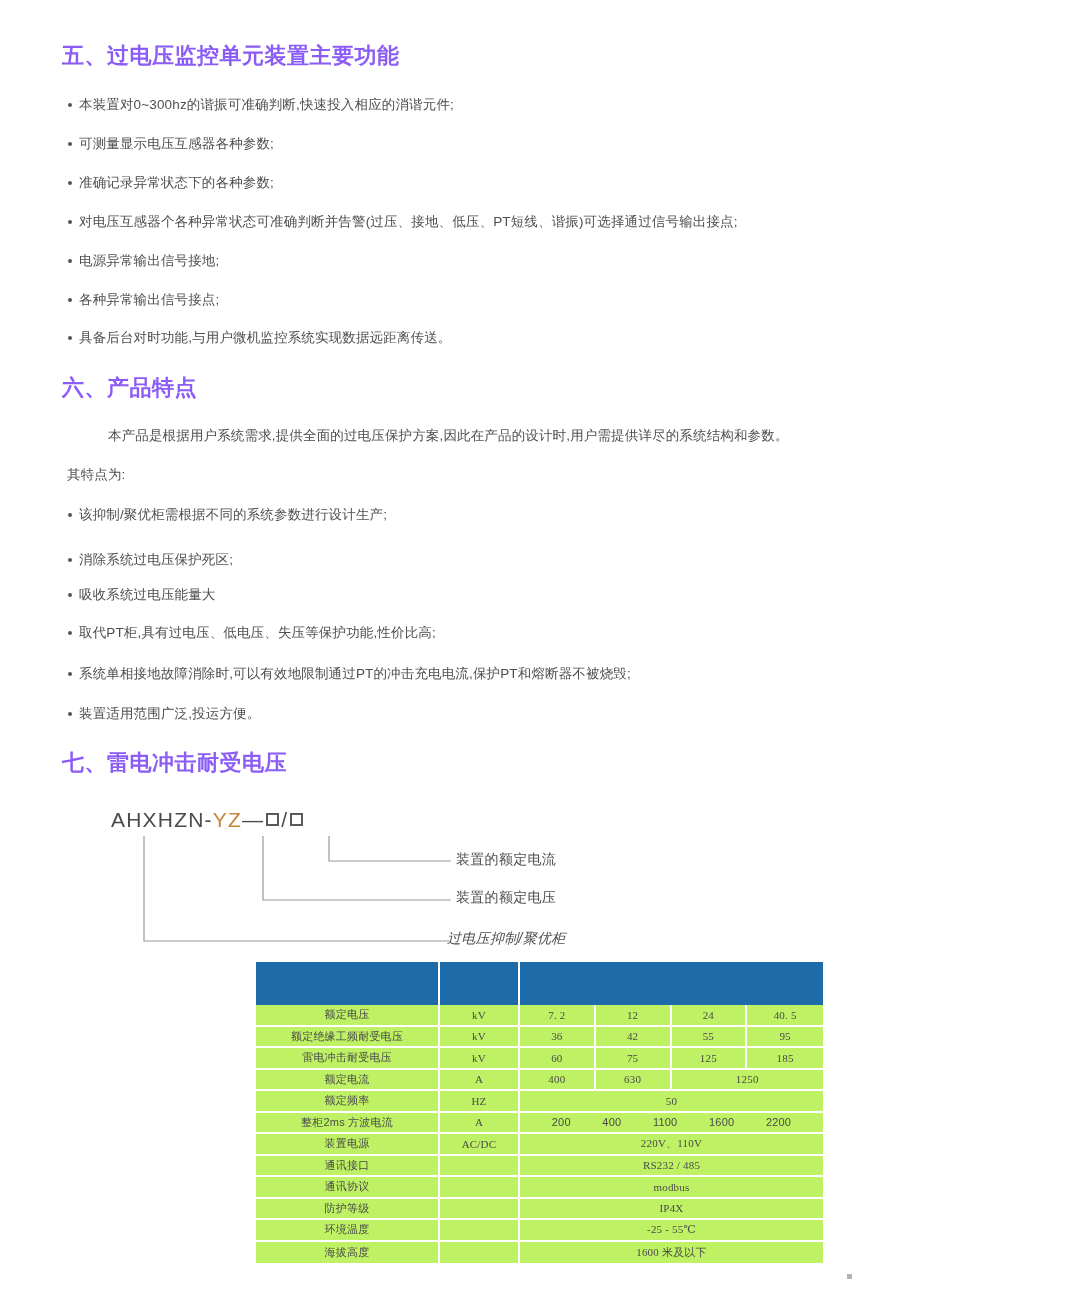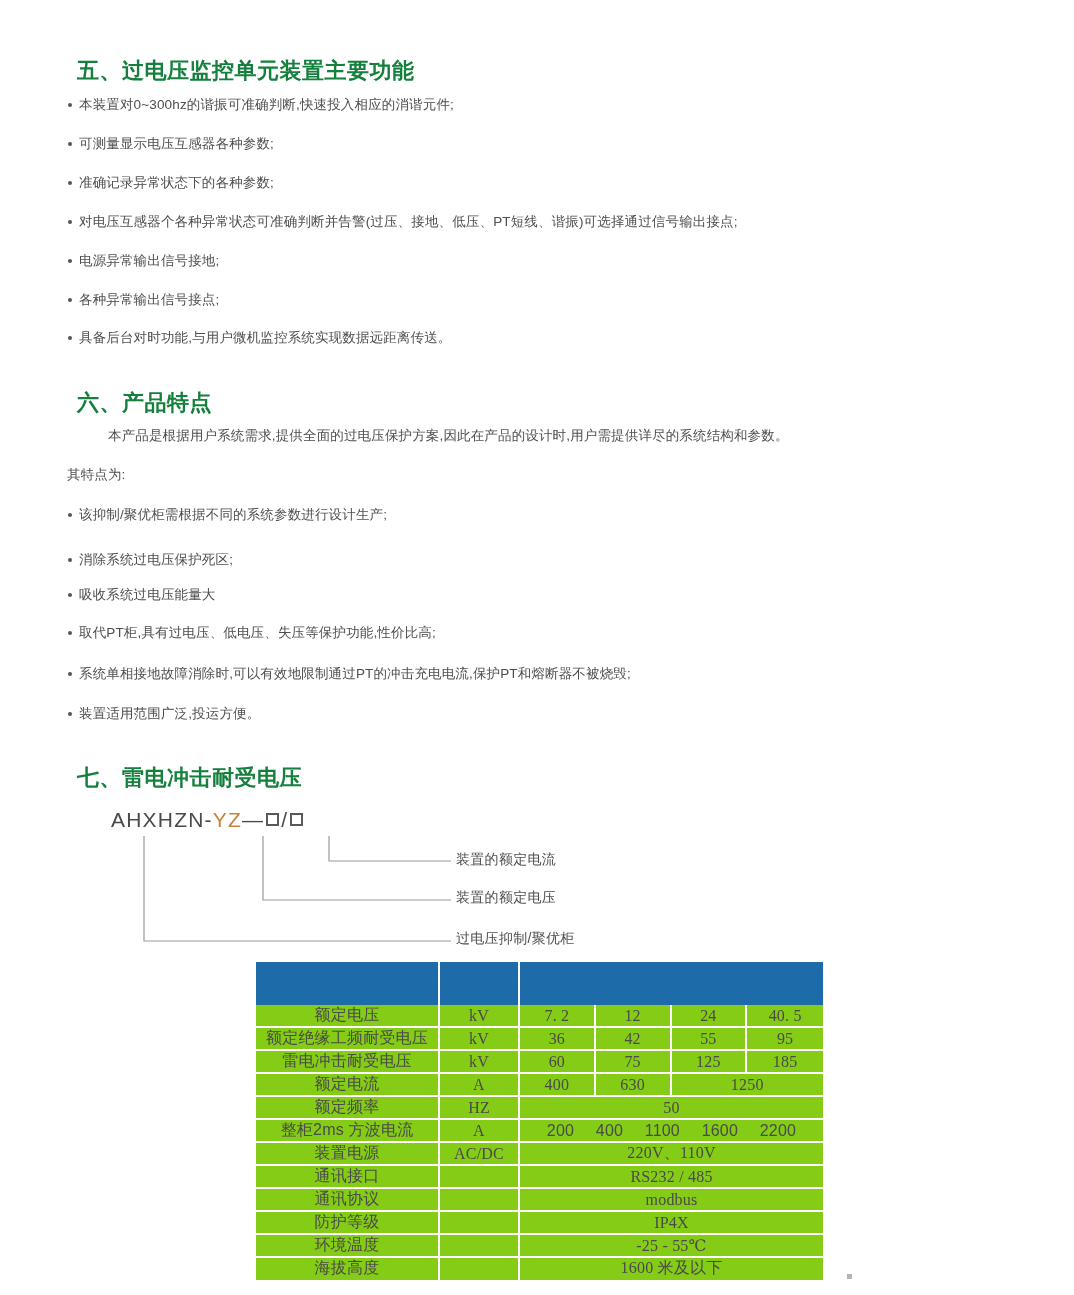--- a/index.html
+++ b/index.html
@@ -27,22 +27,22 @@
     position: absolute;
     left: 62px;
     top: 0;
     width: 950px;
   }
 
   
   h2.section-heading {
     font-size: 22px;
     font-weight: 700;
-    color: #15803d;
-    margin: 15px;
+    color: #8b5cf6;
+    margin: 0;
     letter-spacing: 0.5px;
     line-height: 1.2;
     white-space: nowrap;
   }
   .sec5-heading { position: absolute; top: 43px; left: 0; }
   .sec6-heading { position: absolute; top: 375px; left: 0; }
   .sec7-heading { position: absolute; top: 750px; left: 0; }
 
   
   .line {
@@ -103,21 +103,21 @@
   }
   .leader-label {
     position: absolute;
     font-size: 14px;
     color: #4e4e4e;
     white-space: nowrap;
     letter-spacing: 0.3px;
   }
   .leader-label.l1 { left: 345px; top: 43px; }
   .leader-label.l2 { left: 345px; top: 81px; }
-  .leader-label.l3 { left: 345px; top: 122px; }
+  .leader-label.l3 { left: 336px; top: 122px; font-style: italic; }
 
   
   .spec-table-wrap {
     position: absolute;
     left: 256px;
     top: 962px;
     width: 567px;
   }
   table.spec {
     border-collapse: separate;
@@ -130,29 +130,29 @@
   table.spec col.c-unit  { width: 80px; }
   table.spec col.c-v     { width: 75.75px; }
   table.spec thead th {
     background: #1d6ba8;
     height: 43px;
     border-right: 2px solid #ffffff;
     padding: 0;
   }
   table.spec thead th:last-child { border-right: none; }
   table.spec tbody td {
-    background: #84cc16;
+    background: #bef264;
     height: 21.5px;
     text-align: center;
     vertical-align: middle;
     color: #4a4a4a;
     border-right: 2px solid #ffffff;
     border-bottom: 2px solid #ffffff;
     padding: 0 2px;
-    font-size: 16px;
+    font-size: 11px;
     white-space: nowrap;
     letter-spacing: 0.2px;
   }
   table.spec tbody td:last-child { border-right: none; }
   table.spec tbody tr:last-child td { border-bottom: none; }
   td.name-cell { font-weight: 400; }
   td.unit-cell { font-family: "Liberation Serif", "DejaVu Serif", serif; font-size: 12px; }
   td.val-serif { font-family: "Liberation Serif", "DejaVu Serif", serif; color: #5b5b5b; }
   .multi-vals {
     display: flex;

